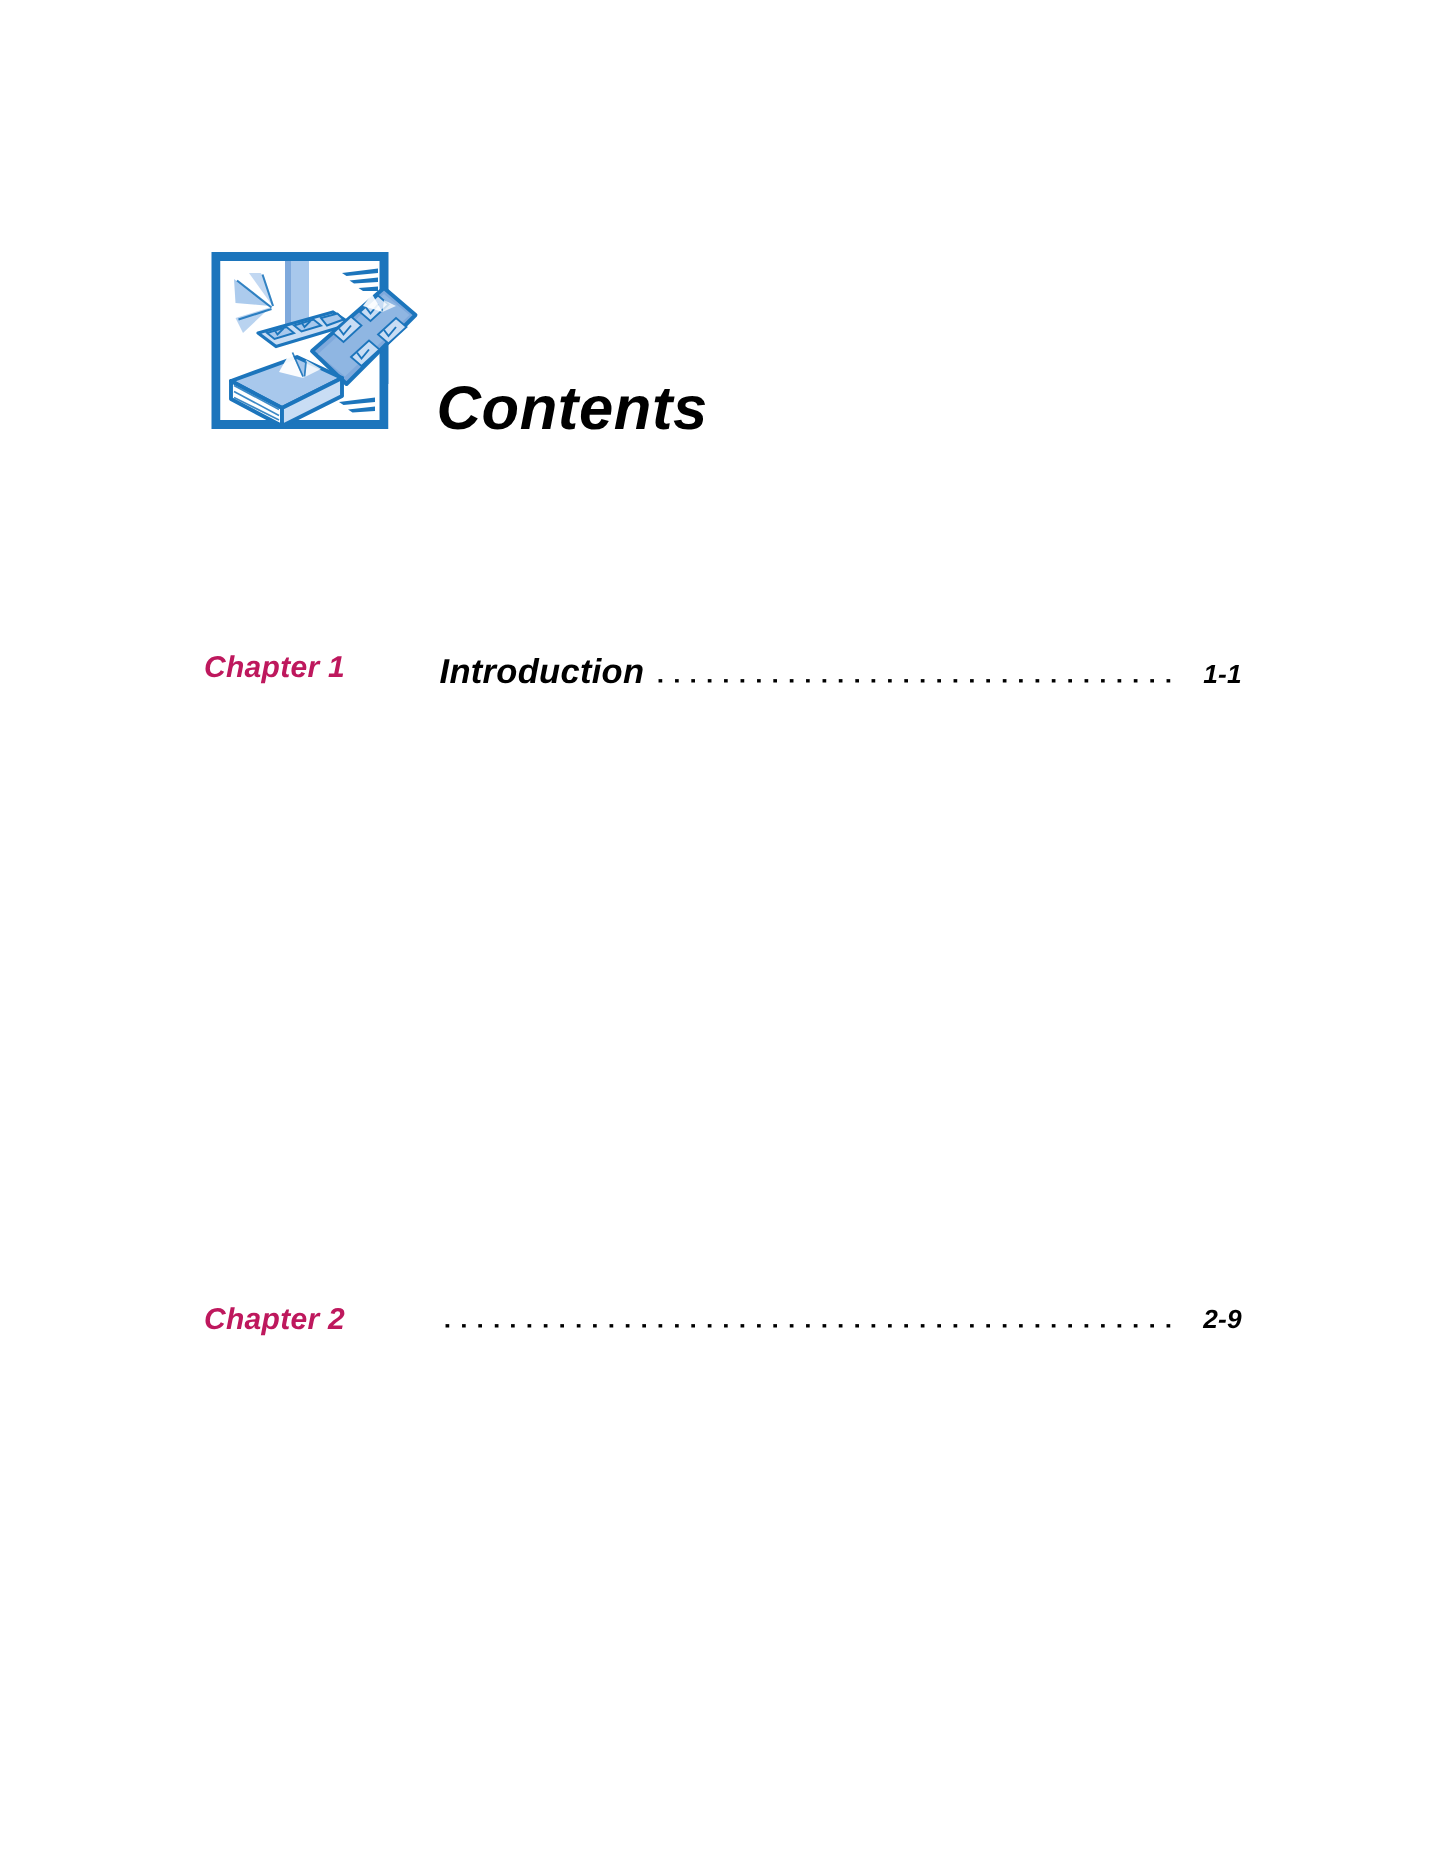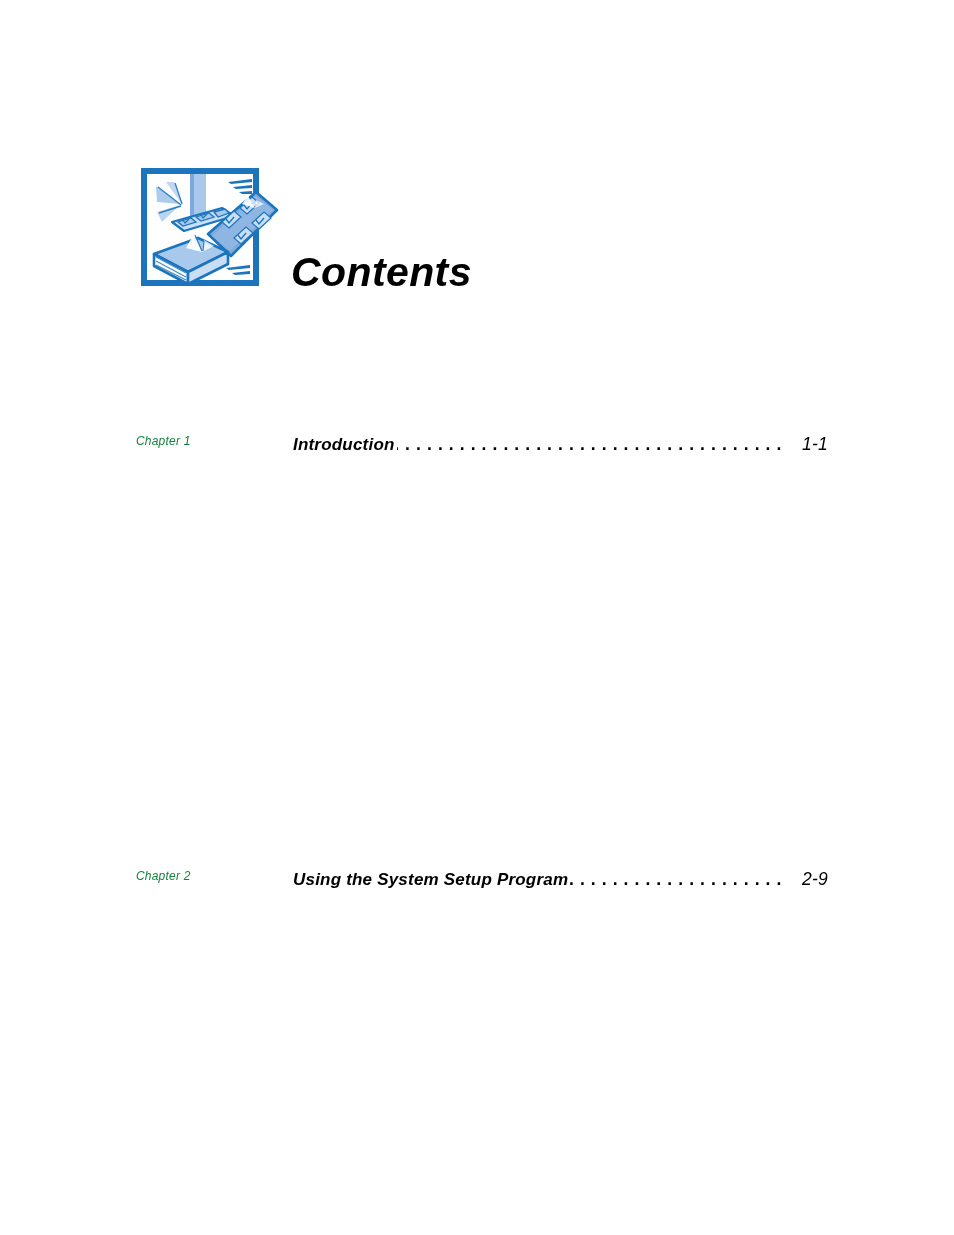--- a/index.html
+++ b/index.html
@@ -76,40 +76,40 @@
     position: relative;
     display: block;
     width: 692px;
     height: 28px;
   }
 
   .toc-entry .chapter-label {
     position: absolute;
     left: 0px;
     top: 0px;
-    font-size: 12px;
-    font-weight: normal;
+    font-size: 20px;
+    font-weight: bold;
     font-style: italic;
     letter-spacing: 0.2px;
     white-space: nowrap;
-    color: #15803d;
+    color: #be185d;
   }
 
   .toc-entry .entry-body {
     position: absolute;
     left: 157px;
     top: 0px;
     right: 0px;
     display: flex;
     align-items: baseline;
     white-space: nowrap;
   }
 
   .toc-entry .entry-title {
-    font-size: 17px;
+    font-size: 23px;
     font-weight: bold;
     font-style: italic;
     letter-spacing: 0.2px;
     color: #000000;
     flex: 0 0 auto;
   }
 
   .toc-entry .leader {
     flex: 1 1 auto;
     overflow: hidden;
@@ -126,21 +126,21 @@
     letter-spacing: 0.6px;
     color: #000000;
     white-space: nowrap;
     text-align: right;
     direction: rtl;
   }
 
   .toc-entry .entry-page {
     flex: 0 0 auto;
     font-size: 17.5px;
-    font-weight: normal;
+    font-weight: bold;
     font-style: italic;
     letter-spacing: 0.2px;
     color: #000000;
     text-align: right;
     min-width: 38px;
     padding-left: 6px;
   }
 
   
   .toc-entry.entry-0 { position: absolute; left: 0; top: 0px; }
@@ -257,20 +257,19 @@
       <span class="entry-body">
         <span class="entry-title">Introduction</span>
         <span class="leader"></span>
         <span class="entry-page">1-1</span>
       </span>
     </div>
 
     <div class="toc-entry entry-1">
       <span class="chapter-label">Chapter 2</span>
       <span class="entry-body">
-        <span class="entry-title">Using the System Setup Program</span>
         <span class="leader"></span>
         <span class="entry-page">2-9</span>
       </span>
     </div>
 
   </div>
 </div>
 
 </body></html>

